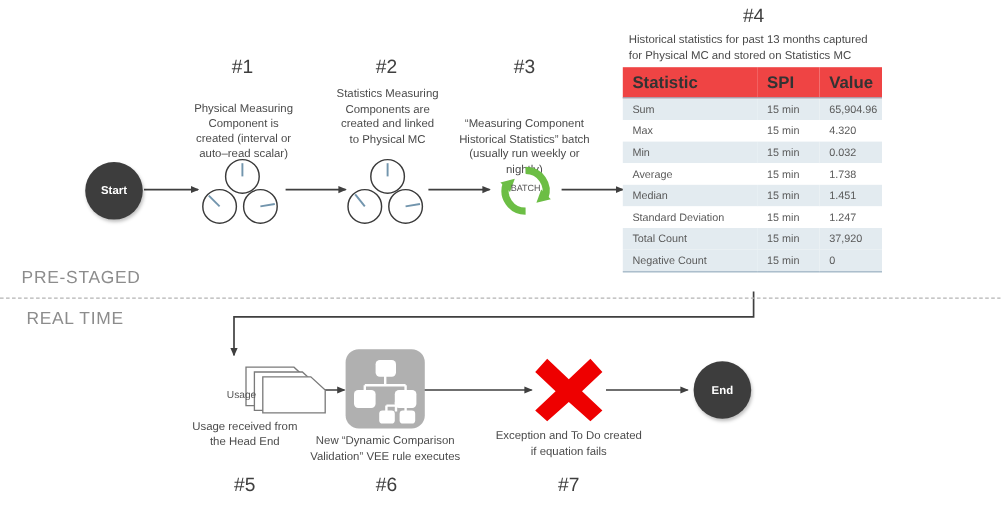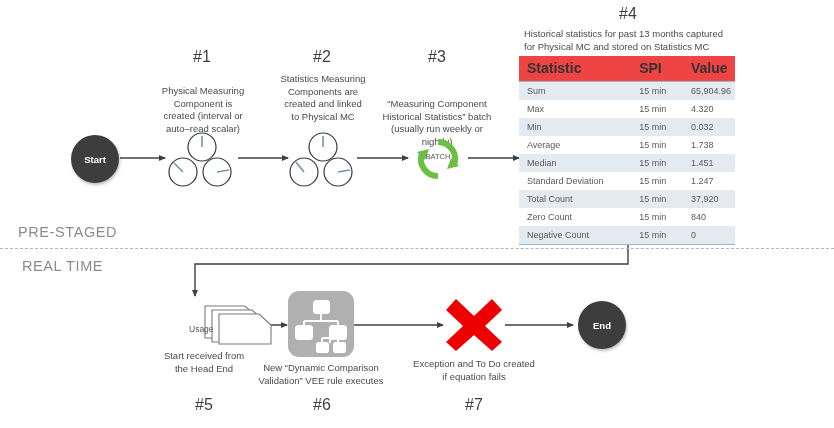--- a/index.html
+++ b/index.html
@@ -211,25 +211,20 @@
         <tr class="plain">
           <td>Standard Deviation</td>
           <td>15 min</td>
           <td>1.247</td>
         </tr>
         <tr class="shade">
           <td>Total Count</td>
           <td>15 min</td>
           <td>37,920</td>
         </tr>
-        <tr class="plain">
-          <td>Zero Count</td>
-          <td>15 min</td>
-          <td>840</td>
-        </tr>
         <tr class="shade">
           <td>Negative Count</td>
           <td>15 min</td>
           <td>0</td>
         </tr>
       </tbody>
     </table>
   </div>
 
   <div class="abs band-label" style="left:18px; top:224px;">PRE-STAGED</div>
@@ -237,21 +232,21 @@
   <div class="abs band-label" style="left:22px; top:258px;">REAL TIME</div>
 
   <div class="abs" style="left:165px; top:300px; width:78px; height:44px;padding-left:40px;">
     <svg style="width:78px; height:44px;">
       <polygon points="0,6 40,6 52,17 52,38 0,38" fill="#ffffff" stroke="#7a7a7a" stroke-width="1.1"></polygon>
       <polygon points="7,10 47,10 59,21 59,42 7,42" fill="#ffffff" stroke="#7a7a7a" stroke-width="1.1"></polygon>
       <polygon points="14,14 54,14 66,25 66,44 14,44" fill="#ffffff" stroke="#7a7a7a" stroke-width="1.1"></polygon>
     </svg>
     <div class="doc-label" style="left:24px; top:24px;">Usage</div>
   </div>
-  <div class="abs caption" style="left:158px; top:350px; width:92px;">Start received from the Head End</div>
+  <div class="abs caption" style="left:158px; top:350px; width:92px;">Usage received from the Head End</div>
   <div class="abs step-num" style="left:162px; top:396px; width:84px;">#5</div>
 
   <div class="abs" style="left:288px; top:291px; width:66px; height:66px;">
     <svg style="width:66px; height:66px;">
       <rect x="0" y="0" width="66" height="66" rx="11" ry="11" fill="#b0b0b0"></rect>
 
       <path d="M33,22 L33,30 M16,30 L50,30 M16,30 L16,36 M50,30 L50,36
                M42,52 L42,47 M34,47 L50,47 M34,47 L34,52 M50,47 L50,52 M42,47 L42,44" stroke="#ffffff" stroke-width="2" fill="none"></path>
 
       <rect x="25" y="9" width="17" height="14" rx="3.5" ry="3.5" fill="#ffffff"></rect>

